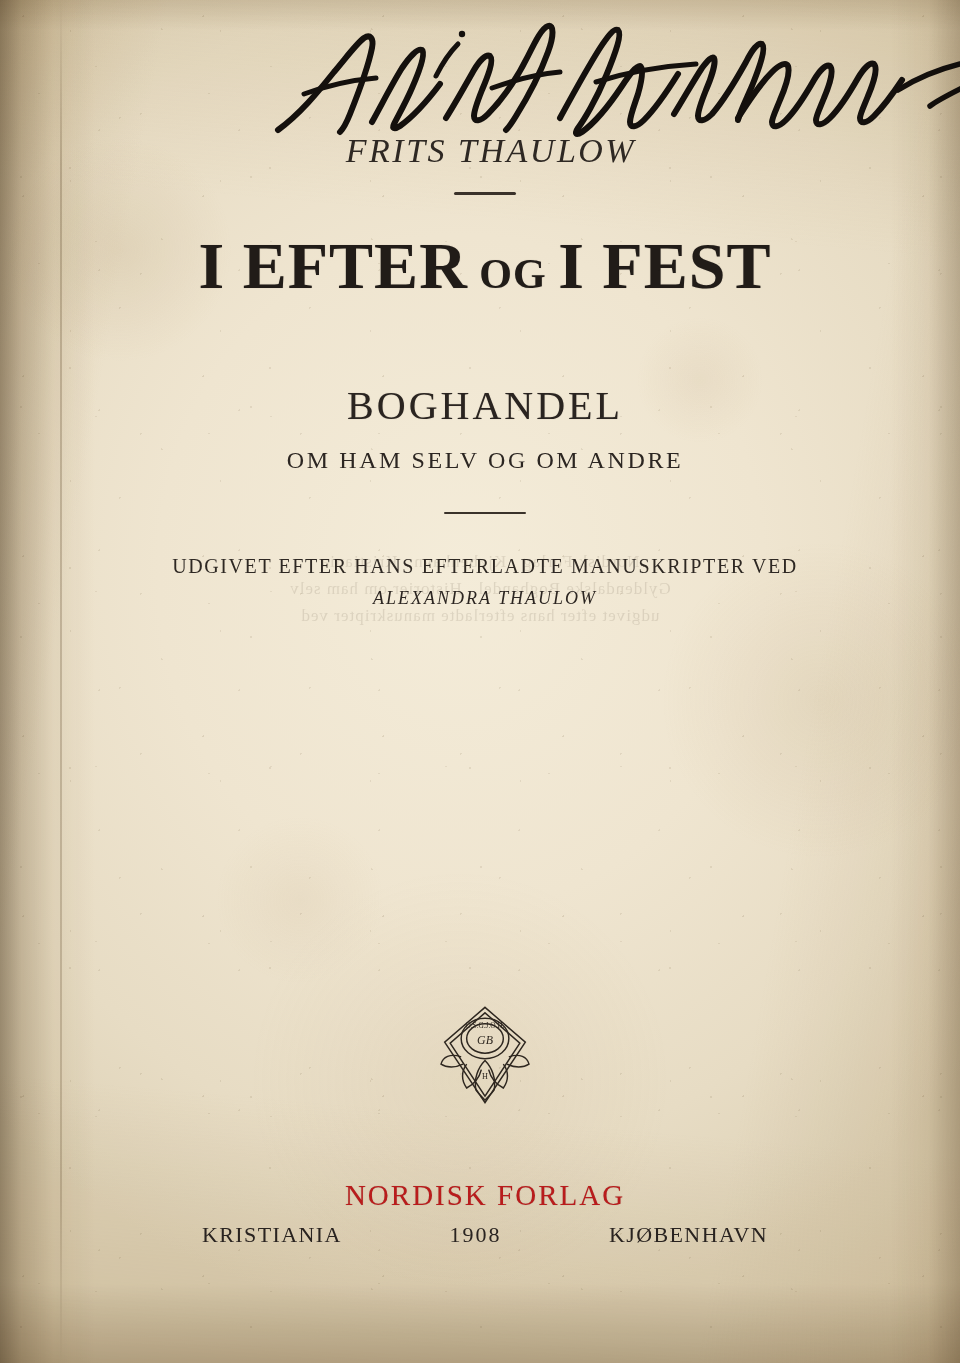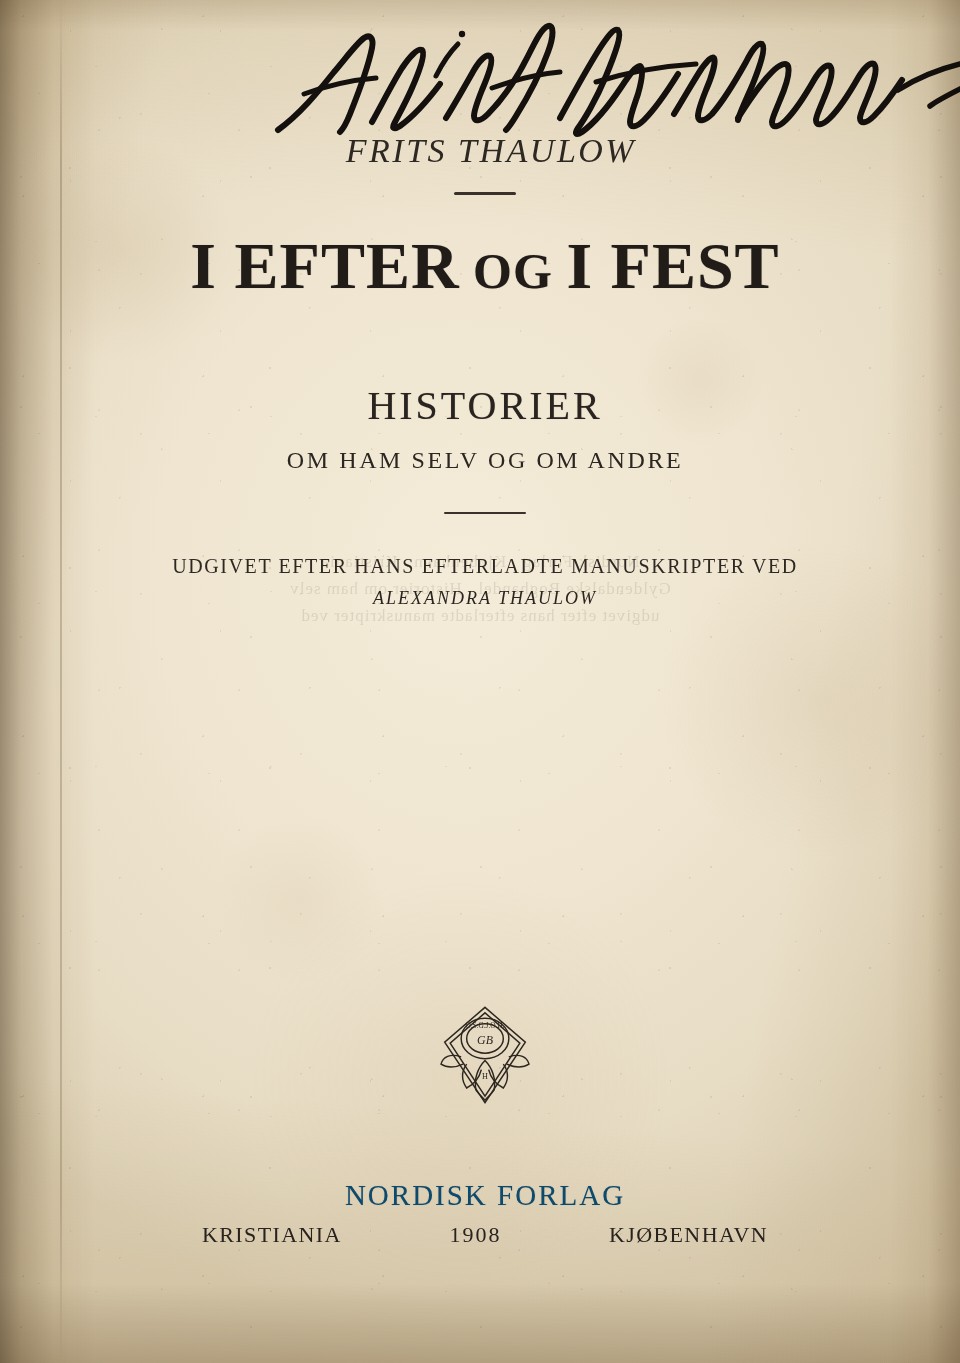--- a/index.html
+++ b/index.html
@@ -167,21 +167,21 @@
     top: 228px;
     left: 0; right: 0;
     font-family: "Liberation Serif", serif;
     font-weight: bold;
     font-size: 66px;
     letter-spacing: 1px;
     color: #211c18;
     white-space: nowrap;
   }
   .main-title .small {
-    font-size: 50px;
+    font-size: 42px;
     letter-spacing: 1px;
   }
 
   .subtitle {
     position: absolute;
     top: 382px;
     left: 0; right: 0;
     font-family: "Liberation Serif", serif;
     font-size: 40px;
     letter-spacing: 3px;
@@ -237,21 +237,21 @@
     letter-spacing: 2px;
     color: #241f1b;
   }
   .publisher2 {
     position: absolute;
     top: 1179px;
     left: 0; right: 0;
     font-family: "Liberation Serif", serif;
     font-size: 29px;
     letter-spacing: 2px;
-    color: #0c4a6e;
+    color: #b91c1c;
   }
   .imprint-row {
     position: absolute;
     top: 1222px;
     left: 112px;
     width: 566px;
     display: flex;
     justify-content: space-between;
     align-items: flex-end;
     font-family: "Liberation Serif", serif;
@@ -301,21 +301,21 @@
     </svg>
 
     <div class="author-line">FRITS THAULOW</div>
 
     <div class="rule rule-1"></div>
 
     <div class="main-title">
       <span>I EFTER</span><span class="small">&nbsp;</span><span class="small">OG</span><span class="small">&nbsp;</span><span>I FEST</span>
     </div>
 
-    <div class="subtitle">HISTORIER</div>
+    <div class="subtitle">BOGHANDEL</div>
     <div class="subtitle2">OM HAM SELV OG OM ANDRE</div>
 
     <div class="rule rule-2"></div>
 
     <div class="credit-line">UDGIVET EFTER HANS EFTERLADTE MANUSKRIPTER VED</div>
     <div class="editor-name">ALEXANDRA THAULOW</div>
 
     <svg class="publisher-mark" viewBox="0 0 120 120">
       <g stroke="#2e2720" fill="none" stroke-width="1.6">
         <path d="M60,8 L104,46 L60,112 L16,46 Z"></path>

